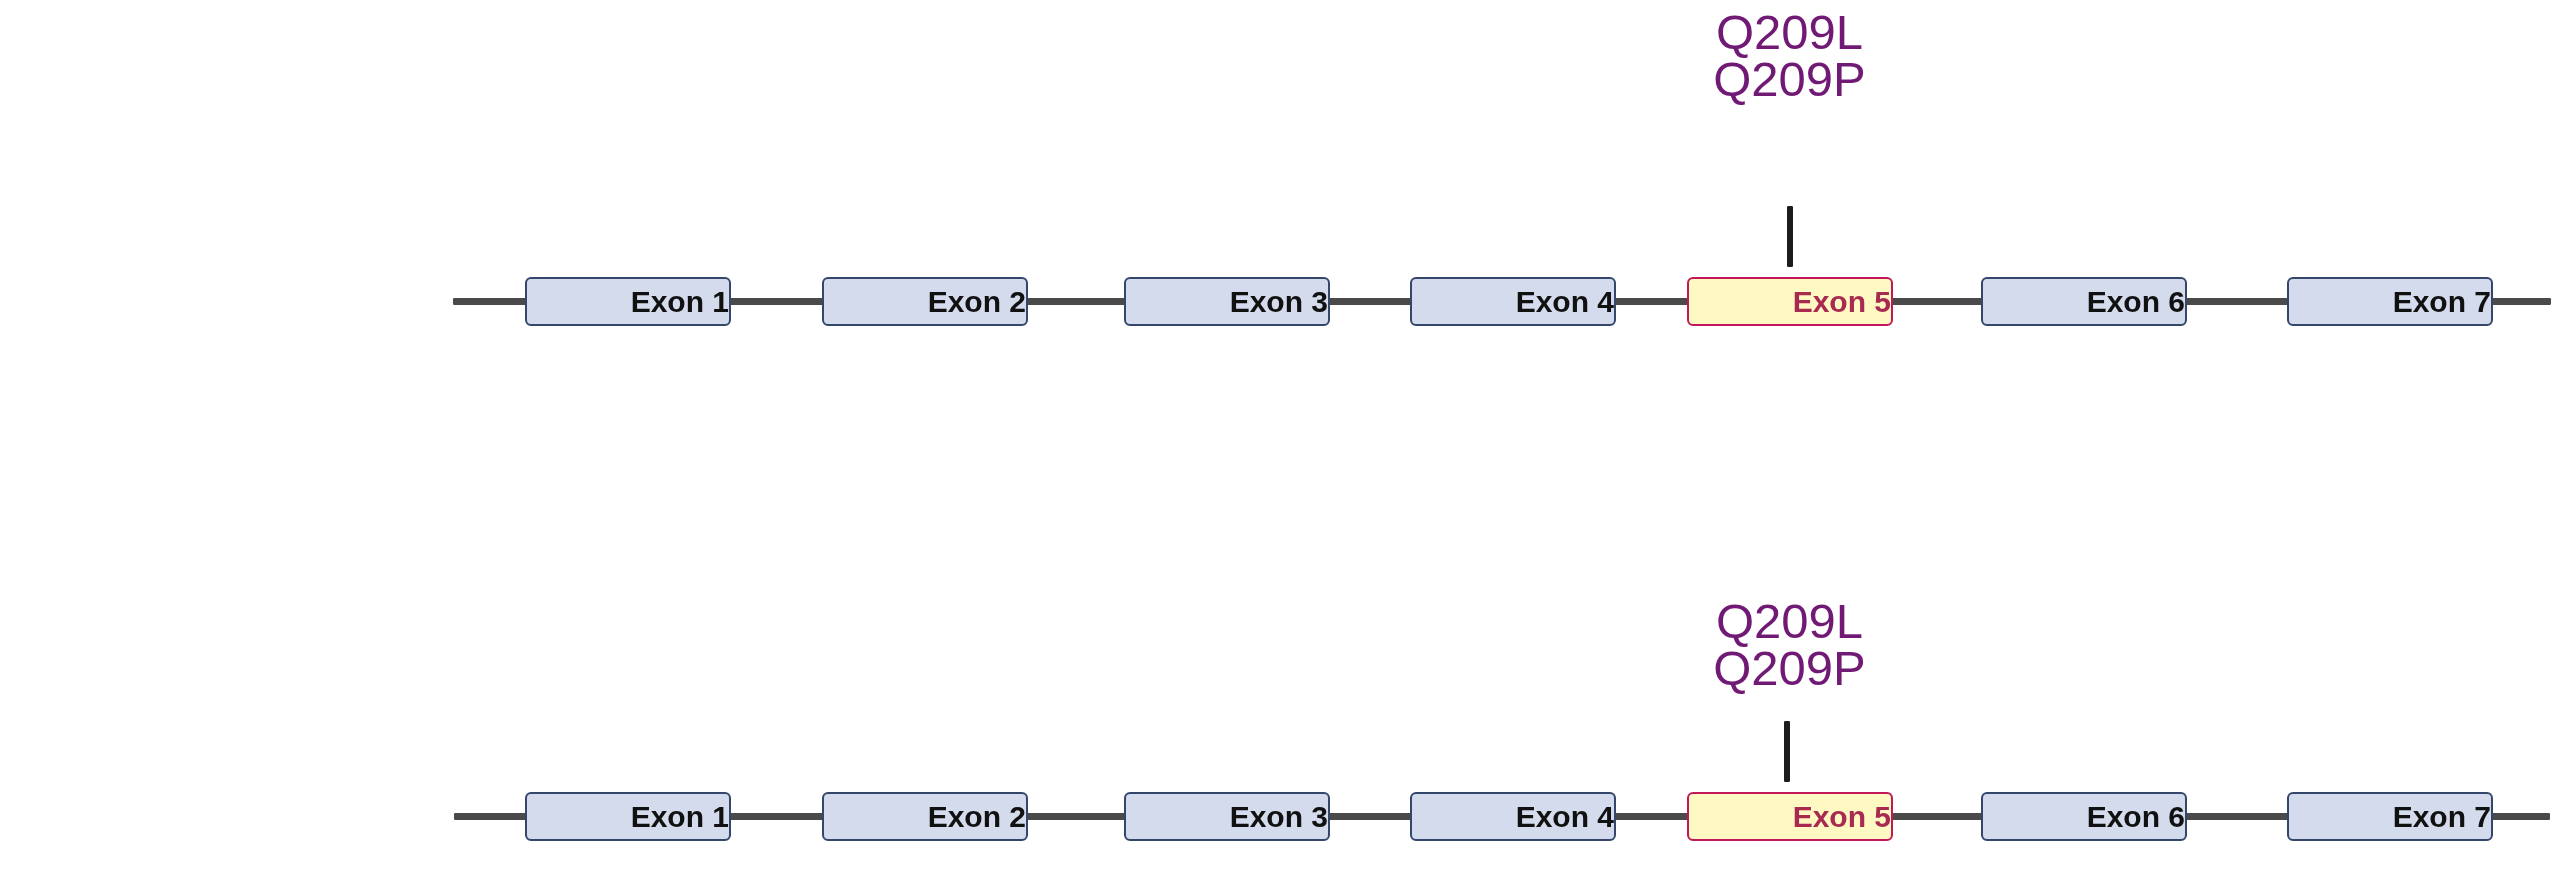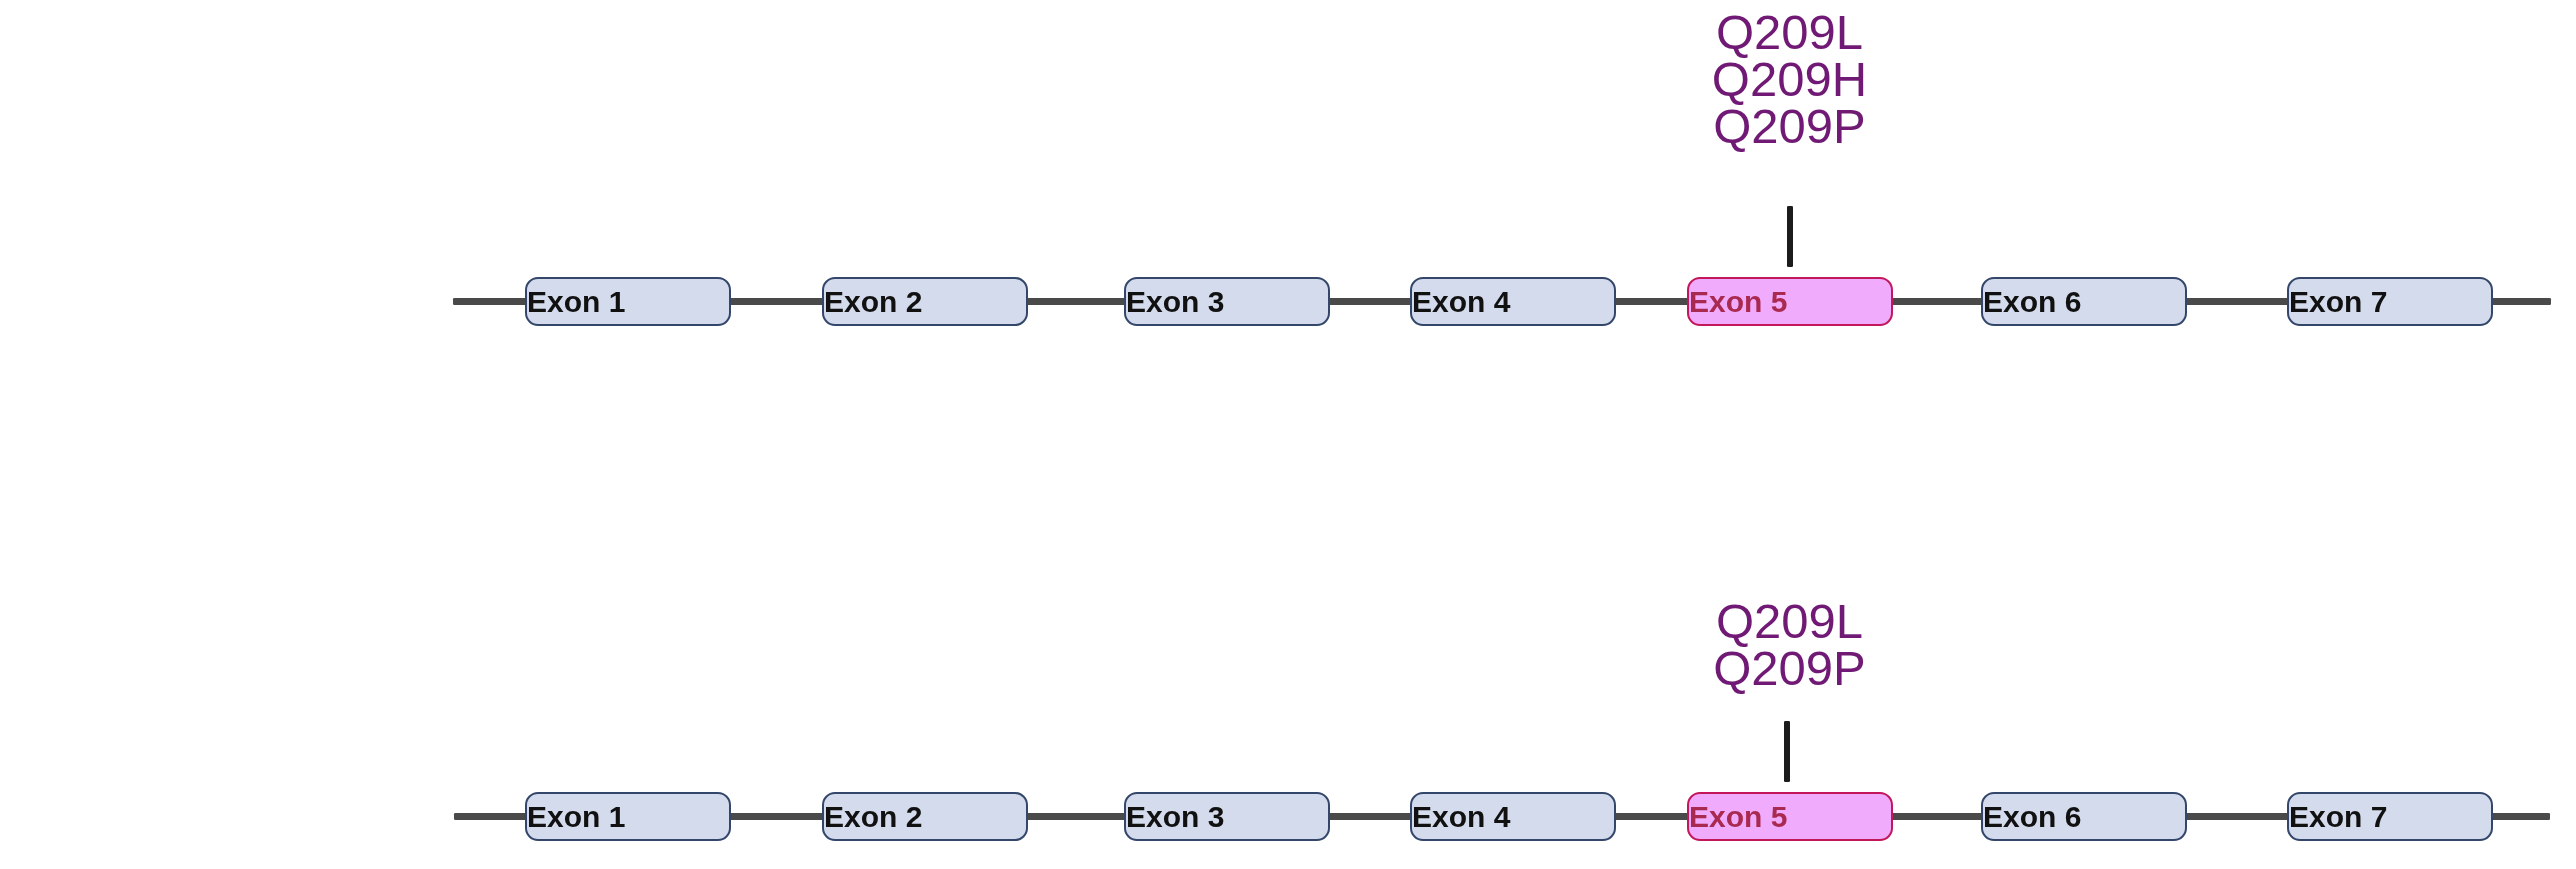--- a/index.html
+++ b/index.html
@@ -32,33 +32,33 @@
     background: #4a4a4a;
     border-radius: 1.3px;
   }
   .exon {
     position: absolute;
     width: 206px;
     height: 49px;
     box-sizing: border-box;
     background: #d3dbec;
     border: 2.6px solid #34476b;
-    border-radius: 13px;
+    border-radius: 6px;
     display: flex;
     align-items: center;
-    justify-content: flex-start;
+    justify-content: flex-end;
   }
   .exon .exon-label {
     font-size: 30px;
     font-weight: bold;
     color: #111111;
     white-space: nowrap;
   }
   .exon.highlight {
-    background: #f0abfc;
+    background: #fef9c3;
     border-color: #c2175b;
   }
   .exon.highlight .exon-label {
     color: #a92a50;
   }
   .tick {
     position: absolute;
     width: 6px;
     height: 61px;
     background: #1c1c1c;
@@ -76,21 +76,20 @@
     white-space: nowrap;
   }
 </style>
 </head>
 <body>
 
 <div class="canvas">
 
   <div class="mutations" style="left:1658px; top:9.2px;">
     <div class="mut">Q209L</div>
-    <div class="mut">Q209H</div>
     <div class="mut">Q209P</div>
   </div>
 
   <div class="tick" style="left:1787px; top:206px;"></div>
 
 
   <div class="backbone" style="left:453px; top:298px; width:2098px;"></div>
 
   <div class="exon" style="left:525px; top:277px;">
     <span class="exon-label">Exon 1</span>

